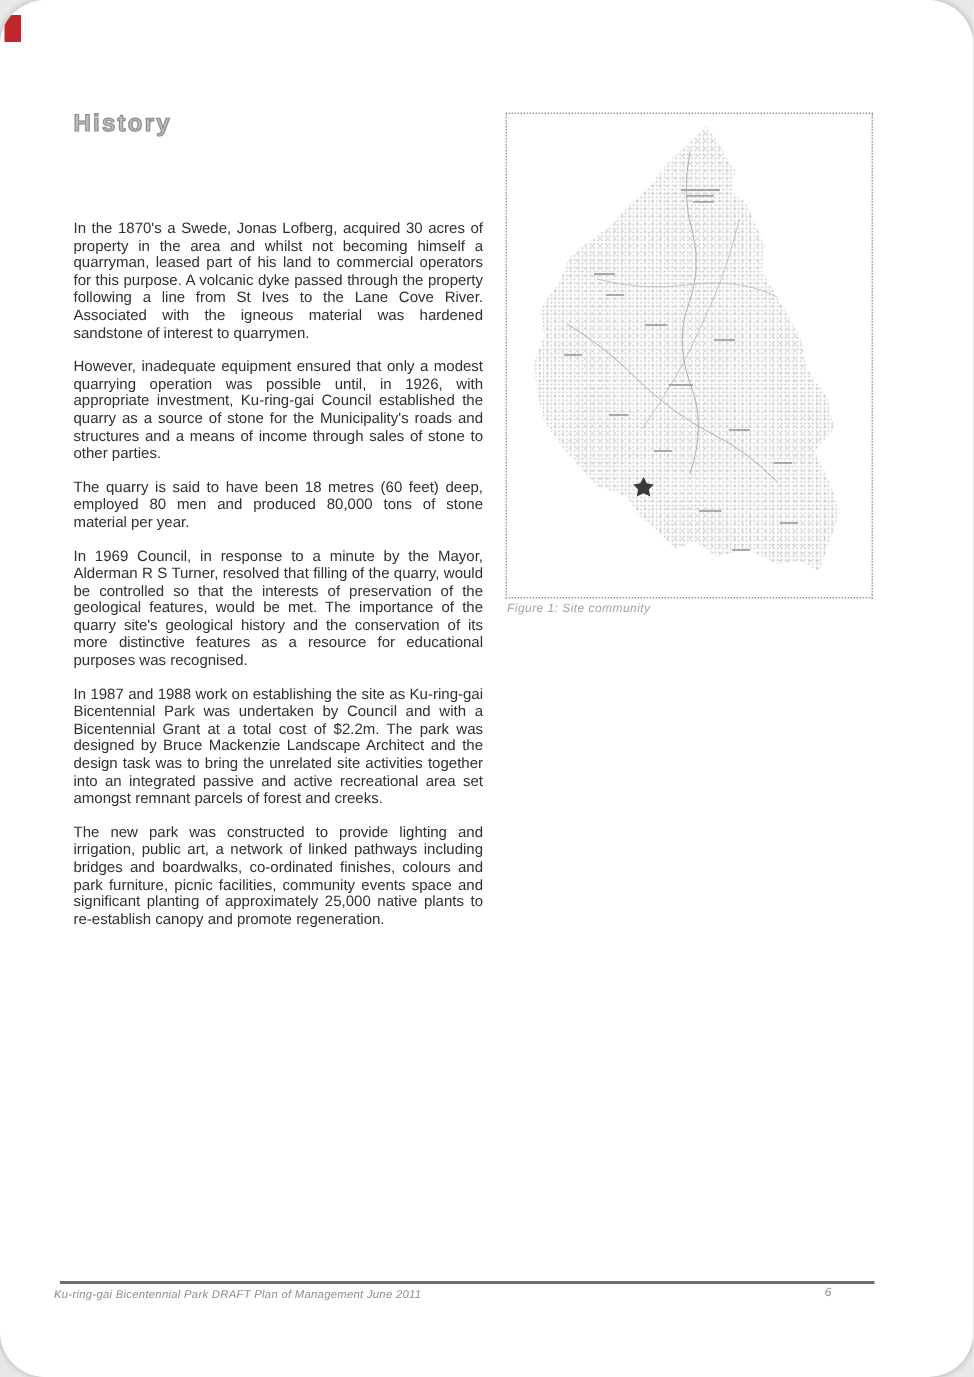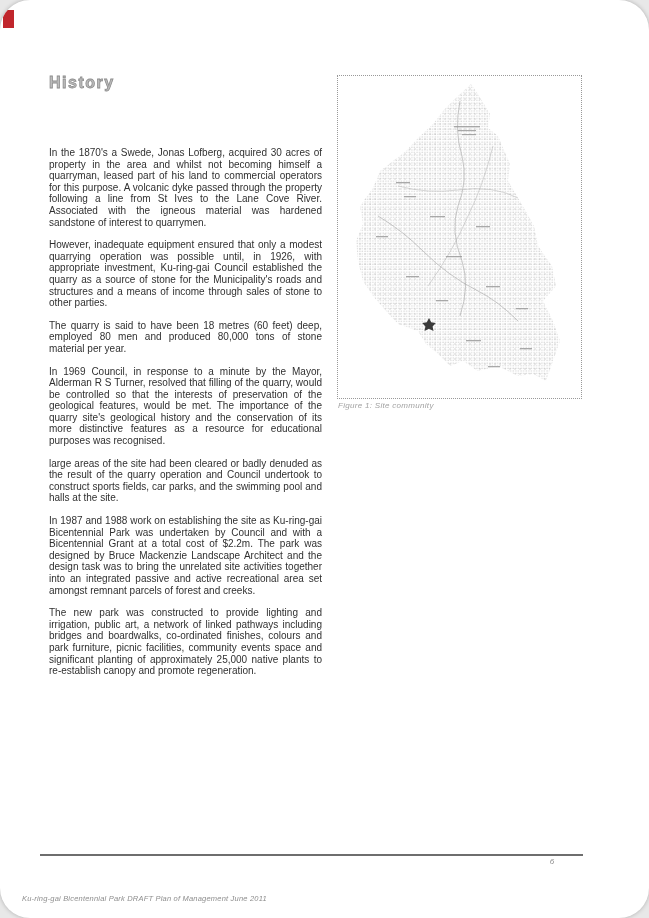--- a/index.html
+++ b/index.html
@@ -26,43 +26,42 @@
     position:absolute;left:337px;top:75px;width:243px;height:322px;
     border:1px dotted #999;background:#fff;
   }
   .figure svg{position:absolute;left:0;top:0;width:100%;height:100%;}
   .caption{
     position:absolute;left:338px;top:401px;
     font-size:8px;font-style:italic;color:#a2a2a2;letter-spacing:.3px;
   }
   .footer-rule{position:absolute;left:40px;top:854px;width:543px;height:0;border-top:2px solid #6e6e6e;}
   .footer-text{
-    position:absolute;left:22px;top:858px;
-    font-size:7.5px;font-style:italic;color:#8d8d8d;letter-spacing:.2px;margin-top:36px;
+    position:absolute;left:36px;top:858px;
+    font-size:7.5px;font-style:italic;color:#8d8d8d;letter-spacing:.2px;
   }
   .page-number{
     position:absolute;left:546px;top:857px;width:12px;text-align:center;
     font-size:8px;font-style:italic;color:#8d8d8d;
   }
 </style>
 </head>
 <body>
 
 <div class="page">
 
   <div class="red-marker"></div>
 
   <div class="heading">History</div>
 
   <div class="body-text" id="body-text">
       <p>In the 1870's a Swede, Jonas Lofberg, acquired 30 acres of property in the area and whilst not becoming himself a quarryman, leased part of his land to commercial operators for this purpose. A volcanic dyke passed through the property following a line from St Ives to the Lane Cove River. Associated with the igneous material was hardened sandstone of interest to quarrymen.</p>
       <p>However, inadequate equipment ensured that only a modest quarrying operation was possible until, in 1926, with appropriate investment, Ku-ring-gai Council established the quarry as a source of stone for the Municipality's roads and structures and a means of income through sales of stone to other parties.</p>
       <p>The quarry is said to have been 18 metres (60 feet) deep, employed 80 men and produced 80,000 tons of stone material per year.</p>
       <p>In 1969 Council, in response to a minute by the Mayor, Alderman R S Turner, resolved that filling of the quarry, would be controlled  so that the interests of preservation of the geological features, would be met. The importance of the quarry site's geological history and the conservation of its more distinctive features as a resource for educational purposes was recognised.</p>
-      <p>large areas of the site had been cleared or badly denuded as the result of the quarry operation and Council undertook to construct sports fields, car parks, and the swimming pool and halls at the site.</p>
       <p>In 1987 and 1988 work on establishing the site as Ku-ring-gai Bicentennial Park was undertaken by Council and with a Bicentennial Grant at a total cost of $2.2m. The park was designed by Bruce Mackenzie Landscape Architect and the design task was to bring the unrelated site activities together into an integrated passive and active recreational area set amongst remnant parcels of forest and creeks.</p>
       <p>The new park was constructed to provide lighting and irrigation, public art, a network of linked pathways including bridges and boardwalks, co-ordinated finishes, colours and park furniture, picnic facilities, community events space and significant planting of approximately 25,000 native plants to re-establish canopy and promote regeneration.</p>
     </div>
 
   <div class="figure">
     <svg viewBox="0 0 243 322" aria-hidden="true">
       <defs>
         <pattern id="dots1" width="2.6" height="2.6" patternUnits="userSpaceOnUse">
           <circle cx="1" cy="1" r="0.6" fill="#c1c1c1"></circle>
         </pattern>

